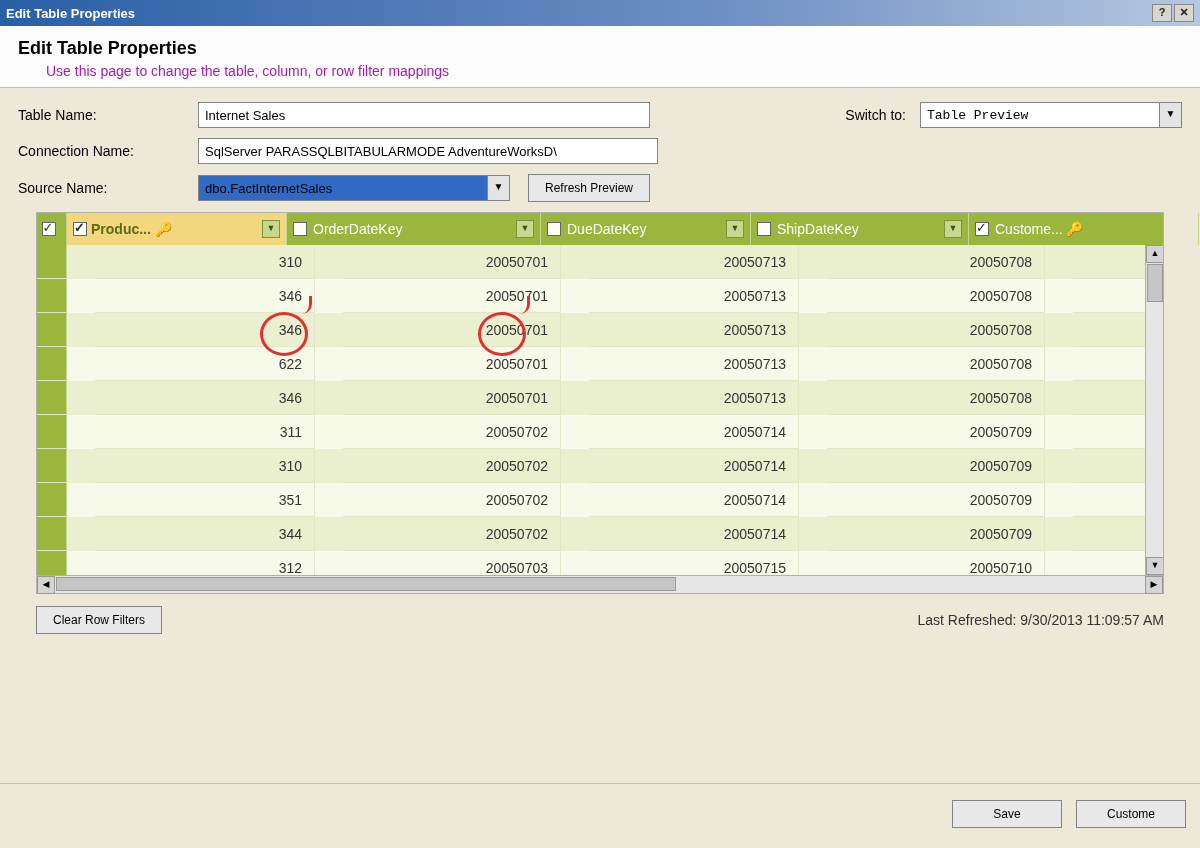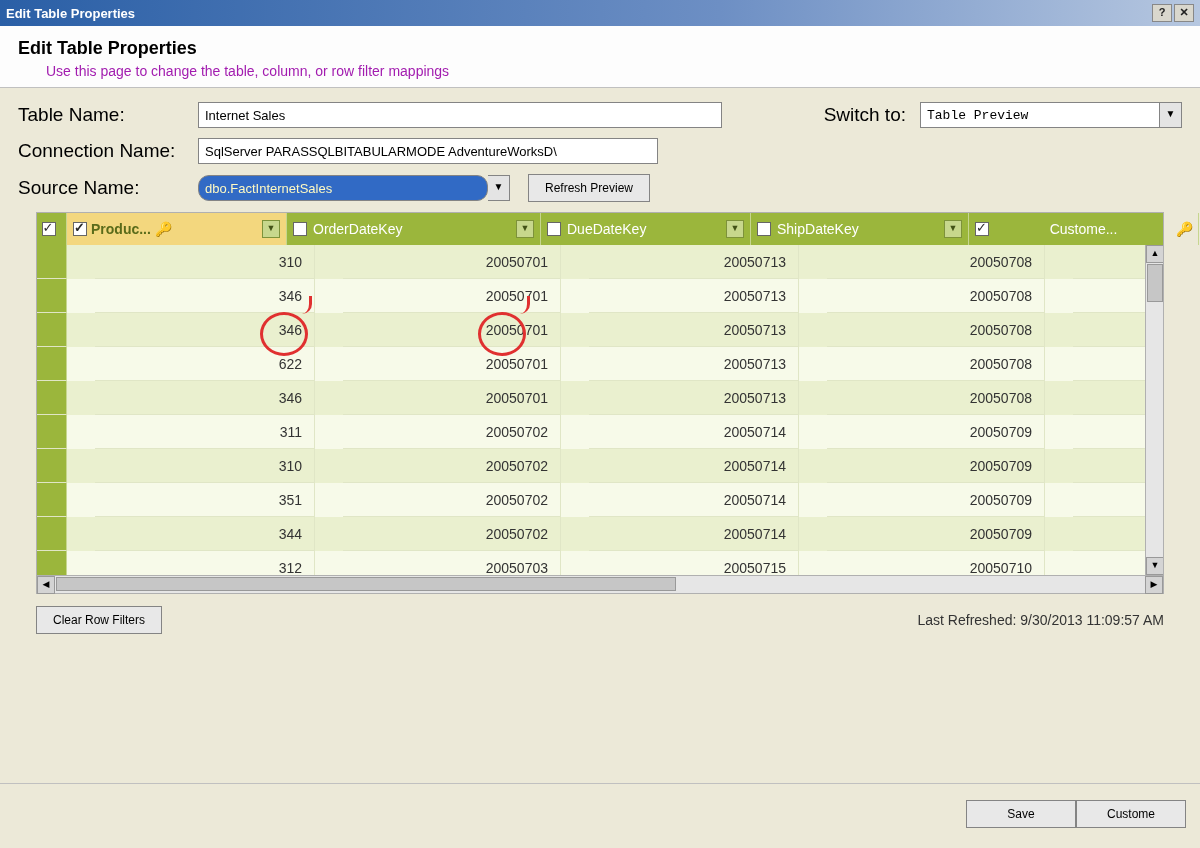--- a/index.html
+++ b/index.html
@@ -53,31 +53,31 @@
   .form-area {
     padding: 14px 18px 4px 18px;
   }
   .form-row {
     display: flex;
     align-items: center;
     margin-bottom: 10px;
   }
   .form-row .label {
     width: 180px;
-    font-size: 19px;
+    font-size: 14px;
   }
   .text-input {
     height: 26px;
     border: 1px solid #848484;
     background: #fff;
     padding: 0 6px;
     font-family: inherit;
     font-size: 13px;
   }
-  .text-input.sel { background: #316ac5; color: #fef9c3; border-radius: 11px; }
+  .text-input.sel { background: #316ac5; color: #000000; }
   .dropdown-btn {
     width: 22px; height: 26px;
     border: 1px solid #848484;
     border-left: none;
     background: #e4e4e4;
     text-align: center;
     line-height: 22px;
     font-size: 10px;
   }
   .btn {
@@ -110,21 +110,20 @@
     height: 32px;
     font-size: 14px;
   }
   .col {
     display: flex;
     align-items: center;
     border-right: 1px solid #c6d68f;
     padding: 0 6px;
     position: relative;
     flex-shrink: 0;
-    justify-content: space-between;
   }
   .col.sel-all { width: 30px; justify-content: center; background:#9bb63c;}
   .col.product { width: 220px; background: #f3d77e; color: #5a6b1a; font-weight: bold; }
   .col.product .cb { margin-right: 4px; }
   .col.order { width: 254px; }
   .col.due { width: 210px; }
   .col.ship { width: 218px; }
   .col.cust { width: 230px; }
   .hdr-cb {
     width: 14px; height: 14px;
@@ -231,20 +230,21 @@
   }
   .footer-row .status {
     margin-left: auto;
     font-size: 14px;
     color: #333;
   }
   .dialog-buttons {
     position: absolute;
     bottom: 10px; right: 14px;
     display: flex;
+    gap: 14px;
     padding: 10px 0;
   }
   .divider {
     position: absolute;
     left: 0; right: 0;
     bottom: 64px;
     border-top: 1px solid #c0c0c0;
   }
   .circle-annot {
     position: absolute;
@@ -274,21 +274,21 @@
 </div>
 
 <div class="header-area">
   <h2>Edit Table Properties</h2>
   <div class="subtitle">Use this page to change the table, column, or row filter mappings</div>
 </div>
 
 <div class="form-area">
   <div class="form-row">
     <span class="label">Table Name:</span>
-    <input class="text-input" style="width: 524px;" readonly="" value="Internet Sales">
+    <input class="text-input" style="width: 452px;" readonly="" value="Internet Sales">
     <div class="switch-group">
       <span class="label">Switch to:</span>
       <input class="text-input" style="width: 240px; font-family: Liberation Mono, monospace;" readonly="" value="Table Preview">
       <div class="dropdown-btn">▼</div>
     </div>
   </div>
   <div class="form-row">
     <span class="label">Connection Name:</span>
     <input class="text-input" style="width: 460px;" readonly="" value="SqlServer PARASSQLBITABULARMODE AdventureWorksD\">
   </div>

